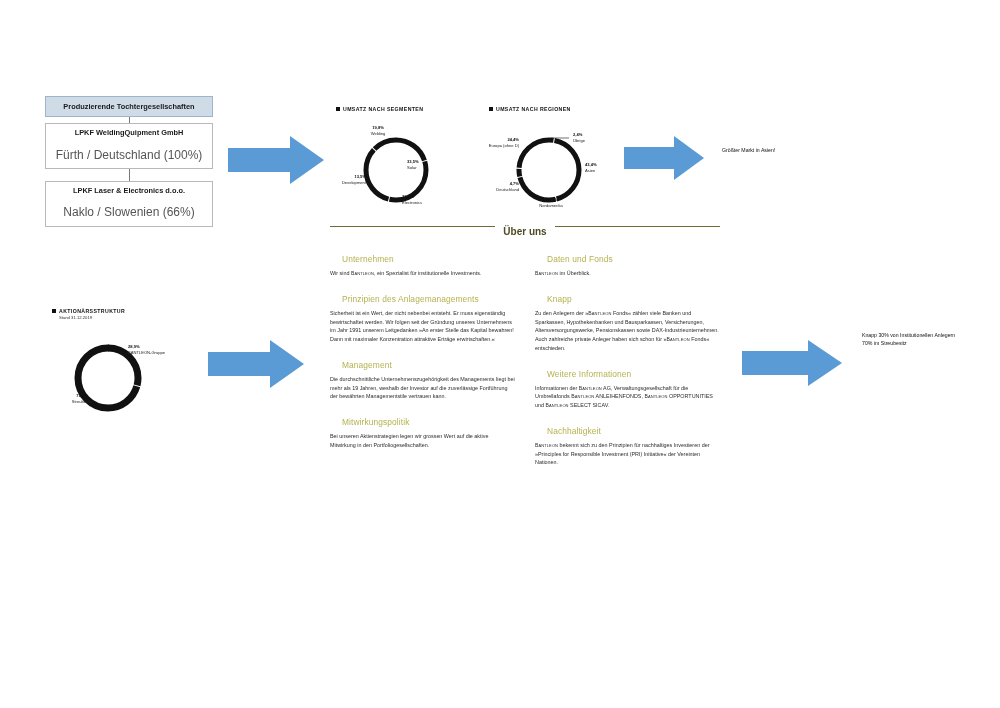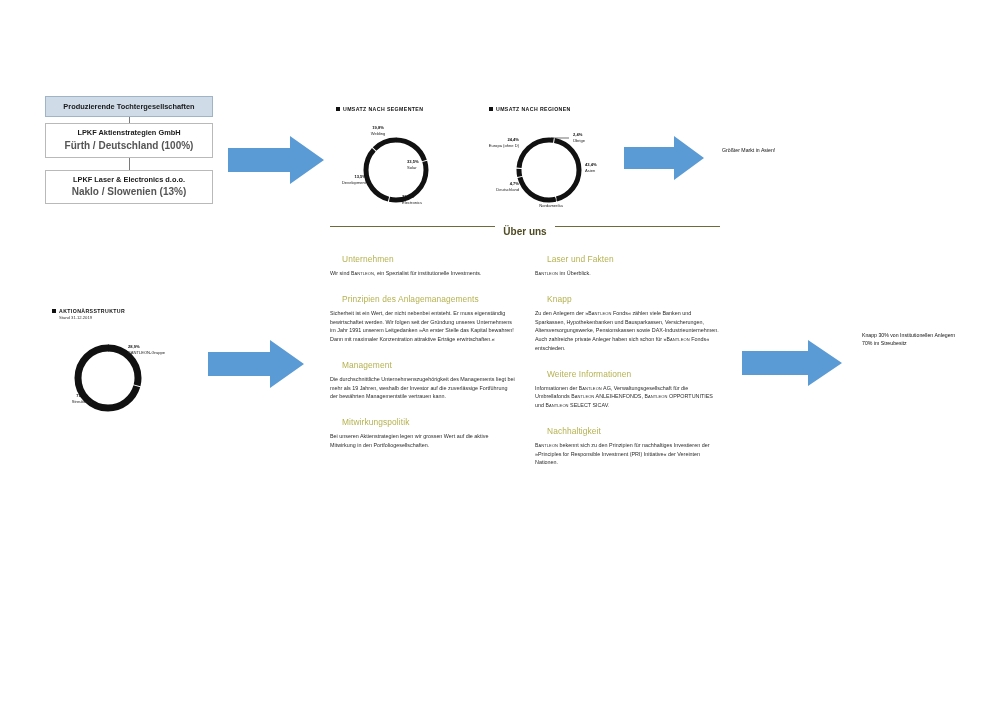--- a/index.html
+++ b/index.html
@@ -13,21 +13,21 @@
 
   
   .subs{position:absolute;left:45px;top:96px;width:168px;}
   .sbox{
     border:1px solid #b9b9b9;background:#ffffff;
     text-align:center;padding:4px 3px 5px;box-sizing:border-box;
     width:168px;
   }
   .sbox.head{background:#cfdce8;border:1px solid #9fb4c8;padding:5px 3px;}
   .sbox .t1{font-size:7.4px;font-weight:bold;color:#1a1a1a;line-height:1.25;}
-  .sbox .t2{font-size:10px;color:#555;line-height:1.3;margin-top:1px;font-weight:bold;}
+  .sbox .t2{font-size:12px;color:#555;line-height:1.3;margin-top:10px;}
   .connector{width:1px;height:6px;background:#7a7a7a;margin:0 auto;}
 
   
   .arrow{position:absolute;display:block;}
   .arrow svg{display:block;}
 
   
   .donut-block{position:absolute;}
   .dtitle{font-size:5.2px;letter-spacing:.4px;color:#111;font-weight:bold;
           text-transform:uppercase;white-space:nowrap;display:flex;align-items:center;gap:3px;}
@@ -59,28 +59,28 @@
 <body>
 
 <div class="page">
 
   <div class="subs">
     <div class="sbox head">
       <div class="t1">Produzierende Tochtergesellschaften</div>
     </div>
     <div class="connector"></div>
     <div class="sbox">
-      <div class="t1">LPKF Aktienstrategien GmbH</div>
+      <div class="t1">LPKF WeldingQuipment GmbH</div>
       <div class="t2">Fürth / Deutschland (100%)</div>
     </div>
     <div class="connector"></div>
     <div class="connector"></div>
     <div class="sbox">
       <div class="t1">LPKF Laser &amp; Electronics d.o.o.</div>
-      <div class="t2">Naklo / Slowenien (13%)</div>
+      <div class="t2">Naklo / Slowenien (66%)</div>
     </div>
   </div>
 
   <div class="arrow" style="left:228px;top:136px;">
     <svg width="96" height="48" viewBox="0 0 96 48">
       <polygon points="0,12 62,12 62,0 96,24 62,48 62,36 0,36" fill="#5B9BD5"></polygon>
     </svg>
   </div>
 
   <div class="donut-block" style="left:336px;top:106px;width:130px;height:110px;">
@@ -230,21 +230,21 @@
           <p>Die durchschnittliche Unternehmenszugehörigkeit des Managements liegt bei mehr als 19 Jahren, weshalb der Investor auf die zuverlässige Fortführung der bewährten Managementstile vertrauen kann.</p>
         </div>
         <div class="sec">
           <h3>Mitwirkungspolitik</h3>
           <p>Bei unseren Aktienstrategien legen wir grossen Wert auf die aktive Mitwirkung in den Portfoliogesellschaften.</p>
         </div>
       </div>
 
       <div class="col">
         <div class="sec">
-          <h3>Laser und Fakten</h3>
+          <h3>Daten und Fonds</h3>
           <p><span class="sc">Bantleon</span> im Überblick.</p>
         </div>
         <div class="sec">
           <h3>Knapp</h3>
           <p>Zu den Anlegern der »<span class="sc">Bantleon</span> Fonds« zählen viele Banken und Sparkassen, Hypothekenbanken und Bausparkassen, Versicherungen, Altersversorgungswerke, Pensionskassen sowie DAX-Industrieunternehmen. Auch zahlreiche private Anleger haben sich schon für »<span class="sc">Bantleon</span> Fonds« entschieden.</p>
         </div>
         <div class="sec">
           <h3>Weitere Informationen</h3>
           <p>Informationen der <span class="sc">Bantleon</span> AG, Verwaltungsgesellschaft für die Umbrellafonds <span class="sc">Bantleon</span> ANLEIHENFONDS, <span class="sc">Bantleon</span> OPPORTUNITIES und <span class="sc">Bantleon</span> SELECT SICAV.</p>
         </div>

